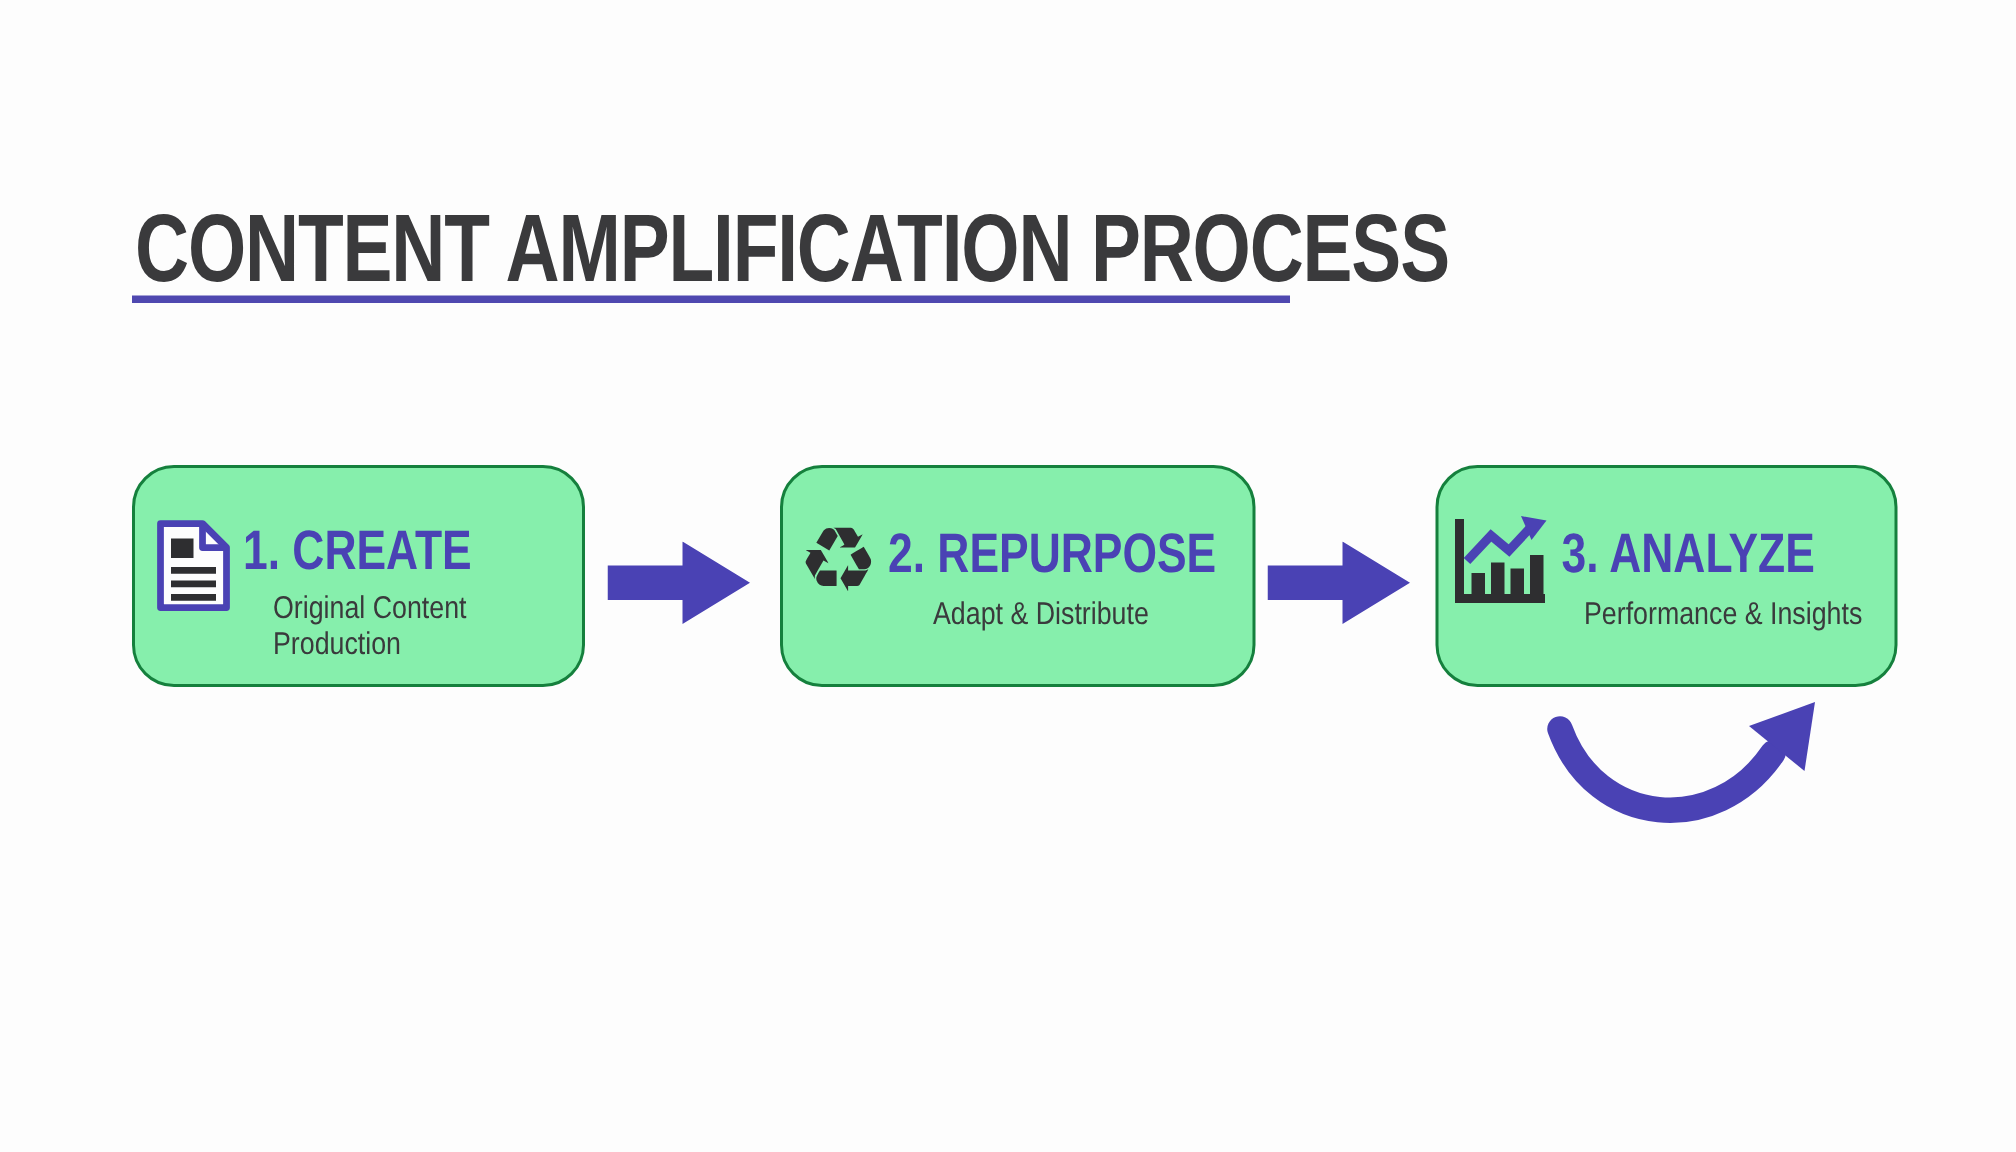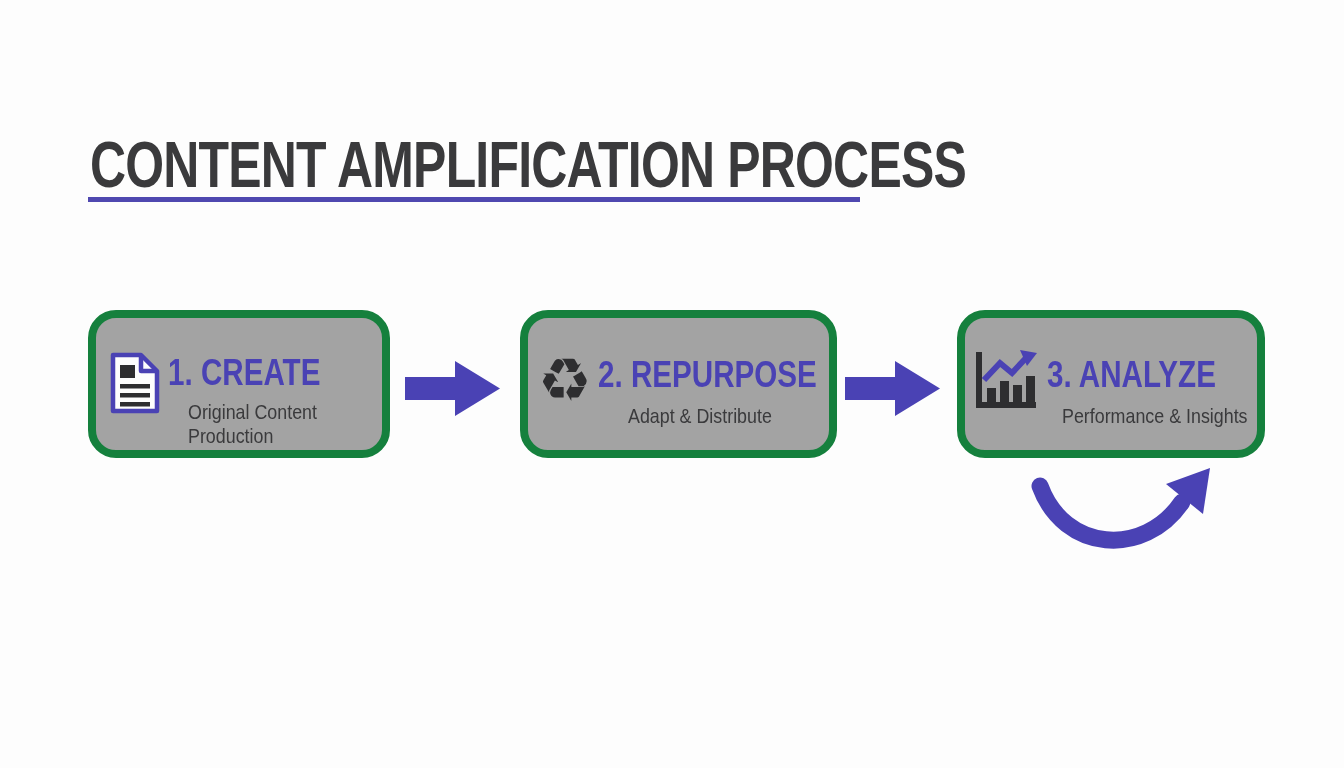--- a/index.html
+++ b/index.html
@@ -30,23 +30,23 @@
     left: 88px; top: 197px;
     width: 772px; height: 5px;
     background: #4f48b0;
   }
 
   
   .step-box {
     position: absolute;
     top: 310px;
     height: 148px;
-    border: 8px solid #15803d;
+    border: 2px solid #15803d;
     border-radius: 28px;
-    background: #a3a3a3;
+    background: #86efac;
   }
   .box-create    { left: 88px;  width: 302px; }
   .box-repurpose { left: 520px; width: 317px; }
   .box-analyze   { left: 957px; width: 308px; text-align: right; }
 
   .step-heading {
     position: absolute;
     font-size: 37px;
     font-weight: bold;
     color: #4a42b4;

